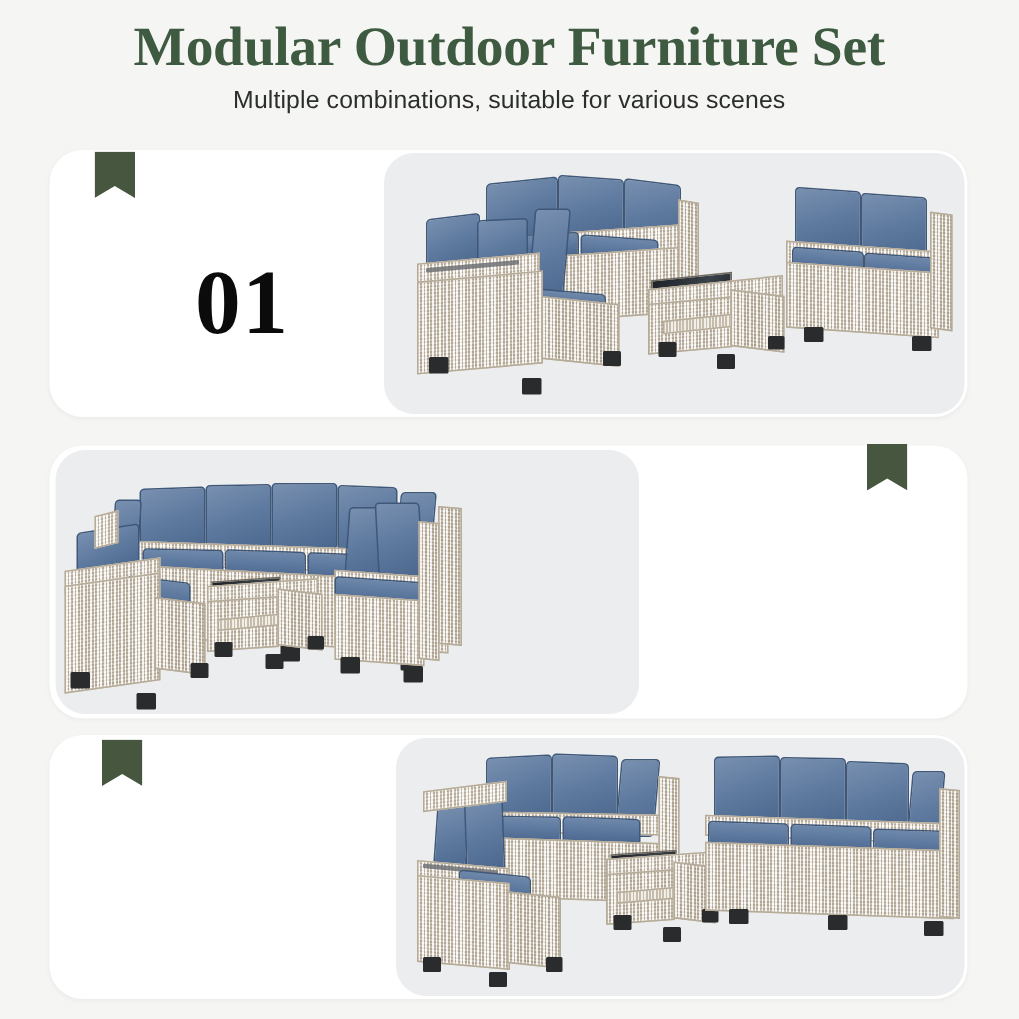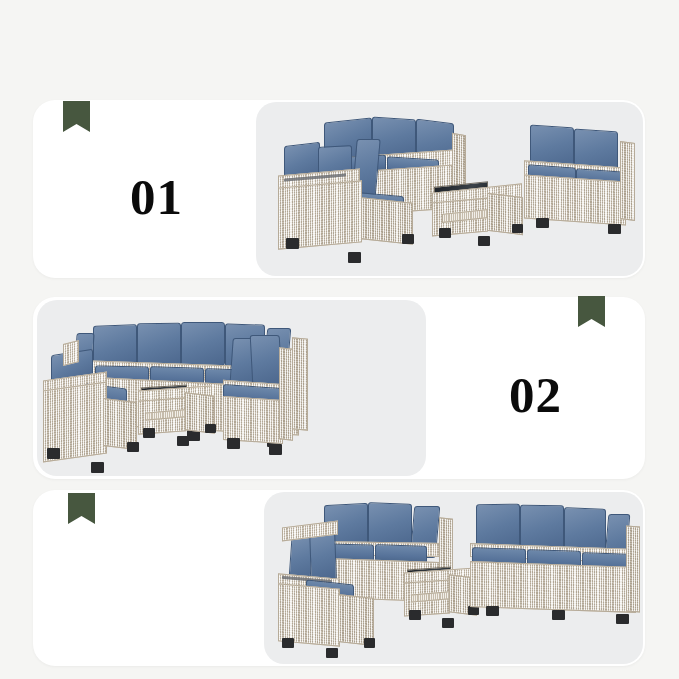--- a/index.html
+++ b/index.html
@@ -53,21 +53,21 @@
   }
   #flag-01{left:30px;top:1px;}
   #flag-02{left:545px;top:-1px;}
   #flag-03{left:35px;top:3px;}
 
   
   .num{
     position:absolute;
     font-family:"Liberation Serif", serif;
     font-weight:bold;
-    font-size:51px;
+    font-size:61px;
     color:#0b0b0b;
     letter-spacing:1px;
     line-height:1;
   }
   #num-01{left:97px;top:72px;}
   #num-02{left:476px;top:73px;}
   #num-03{left:98px;top:71px;}
 
   
   .photo{
@@ -110,20 +110,22 @@
   .foot{position:absolute;background:#2a2b2d;border-radius:1px;}
   .glass{position:absolute;background:linear-gradient(135deg,#1d2228,#3a4148 60%,#20262b);border:0.6px solid #6f6a60;box-sizing:border-box;}
   .rail{position:absolute;background:#6f7176;border-radius:1px;opacity:.85;}
   .shelf{position:absolute;background-color:#ded6c7;background-image:repeating-linear-gradient(90deg,rgba(255,255,255,.6) 0 1px,rgba(160,148,130,.4) 1px 2.2px);border:0.6px solid #b6ab99;box-sizing:border-box;}
 </style>
 </head>
 <body>
 
 <div class="page">
 
+  <div class="title">Modular Outdoor Furniture Set</div>
+  <div class="subtitle">Multiple combinations, suitable for various scenes</div>
 
   <div class="card" id="card-01">
     <div class="flag" id="flag-01"></div>
     <div class="num" id="num-01">01</div>
 
     <div class="photo" id="photo-01">
       <div class="scene">
 
         <div class="cush b" style="left:68px;top:18px;width:48px;height:40px;transform:skewY(-6deg);"></div>
         <div class="cush b" style="left:116px;top:16px;width:44px;height:40px;transform:skewY(4deg);"></div>
@@ -165,21 +167,20 @@
         <div class="wick" style="left:268px;top:76px;width:102px;height:44px;transform:skewY(4deg);"></div>
         <div class="wick dk" style="left:364px;top:40px;width:15px;height:78px;transform:skewY(7deg);"></div>
         <div class="foot" style="left:280px;top:116px;width:13px;height:10px;"></div>
         <div class="foot" style="left:352px;top:122px;width:13px;height:10px;"></div>
       </div>
     </div>
   </div>
 
   <div class="card" id="card-02">
     <div class="flag" id="flag-02"></div>
-    <div class="num" id="num-02">02</div>
 
     <div class="photo" id="photo-02">
       <div class="scene">
 
         <div class="cush b" style="left:56px;top:25px;width:44px;height:44px;transform:skewY(-2deg);"></div>
         <div class="cush b" style="left:100px;top:23px;width:44px;height:44px;transform:skewY(-1deg);"></div>
         <div class="cush b" style="left:144px;top:22px;width:44px;height:44px;transform:skewY(0deg);"></div>
         <div class="cush b" style="left:188px;top:24px;width:40px;height:44px;transform:skewY(2deg);"></div>
         <div class="cush b" style="left:228px;top:28px;width:24px;height:52px;transform:skewX(-5deg);"></div>
 

